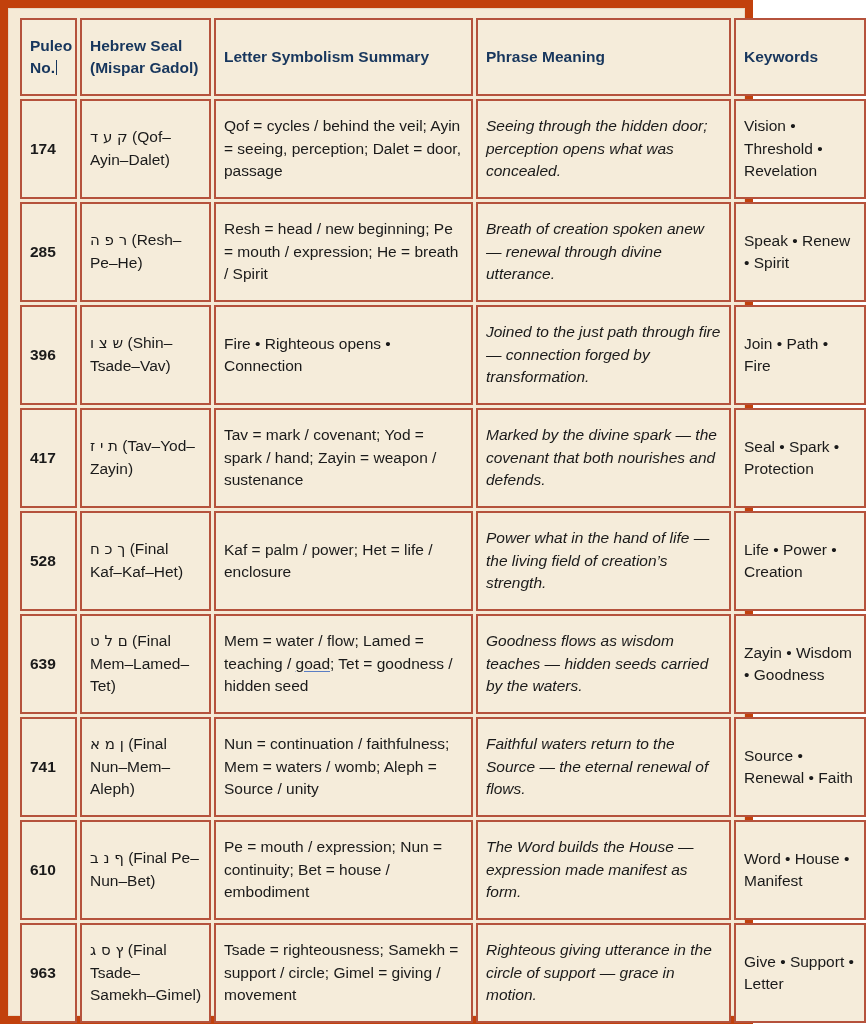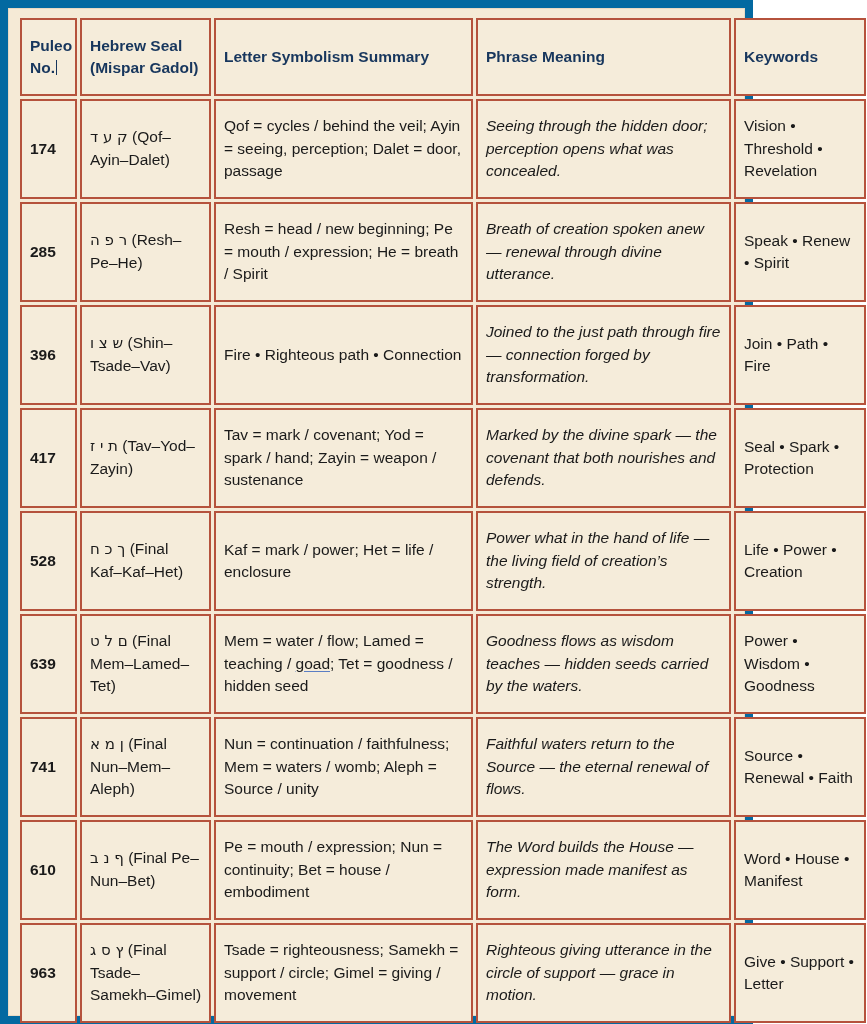--- a/index.html
+++ b/index.html
@@ -13,21 +13,21 @@
     height: 1024px;
     font-family: "Liberation Sans", sans-serif;
     overflow: hidden;
   }
 
   
   .page-frame {
     position: relative;
     width: 753px;
     height: 1024px;
-    background: #0369a1;
+    background: #c2410c;
     padding: 8px;
   }
   .page-frame-inner {
     width: 100%;
     height: 100%;
     background: #f5ead6;
     border: 1px solid #e9d9c3;
     padding: 6px 8px 8px 8px;
   }
 
@@ -152,47 +152,47 @@
           <td class="cell-num">285</td>
           <td class="cell-seal"><span class="hebrew">ר פ ה</span> <span>(Resh–Pe–He)</span></td>
           <td class="cell-sym">Resh = head / new beginning; Pe = mouth / expression; He = breath / Spirit</td>
           <td class="cell-phrase">Breath of creation spoken anew — renewal through divine utterance.</td>
           <td class="cell-key">Speak • Renew • Spirit</td>
         </tr>
 
         <tr>
           <td class="cell-num">396</td>
           <td class="cell-seal"><span class="hebrew">ש צ ו</span> <span>(Shin–Tsade–Vav)</span></td>
-          <td class="cell-sym">Fire • Righteous path • Connection</td>
+          <td class="cell-sym">Fire • Righteous opens • Connection</td>
           <td class="cell-phrase">Joined to the just path through fire — connection forged by transformation.</td>
           <td class="cell-key">Join • Path • Fire</td>
         </tr>
 
         <tr>
           <td class="cell-num">417</td>
           <td class="cell-seal"><span class="hebrew">ת י ז</span> <span>(Tav–Yod–Zayin)</span></td>
           <td class="cell-sym">Tav = mark / covenant; Yod = spark / hand; Zayin = weapon / sustenance</td>
           <td class="cell-phrase">Marked by the divine spark — the covenant that both nourishes and defends.</td>
           <td class="cell-key">Seal • Spark • Protection</td>
         </tr>
 
         <tr>
           <td class="cell-num">528</td>
           <td class="cell-seal"><span class="hebrew">ך כ ח</span> <span>(Final Kaf–Kaf–Het)</span></td>
-          <td class="cell-sym">Kaf = mark / power; Het = life / enclosure</td>
+          <td class="cell-sym">Kaf = palm / power; Het = life / enclosure</td>
           <td class="cell-phrase">Power what in the hand of life — the living field of creation’s strength.</td>
           <td class="cell-key">Life • Power • Creation</td>
         </tr>
 
         <tr>
           <td class="cell-num">639</td>
           <td class="cell-seal"><span class="hebrew">ם ל ט</span> <span>(Final Mem–Lamed–Tet)</span></td>
           <td class="cell-sym"><span>Mem = water / flow; Lamed = teaching / </span><span class="link-word">goad</span><span>; Tet = goodness / hidden seed</span></td>
           <td class="cell-phrase">Goodness flows as wisdom teaches — hidden seeds carried by the waters.</td>
-          <td class="cell-key">Power • Wisdom • Goodness</td>
+          <td class="cell-key">Zayin • Wisdom • Goodness</td>
         </tr>
 
         <tr>
           <td class="cell-num">741</td>
           <td class="cell-seal"><span class="hebrew">ן מ א</span> <span>(Final Nun–Mem–Aleph)</span></td>
           <td class="cell-sym">Nun = continuation / faithfulness; Mem = waters / womb; Aleph = Source / unity</td>
           <td class="cell-phrase">Faithful waters return to the Source — the eternal renewal of flows.</td>
           <td class="cell-key">Source • Renewal • Faith</td>
         </tr>
 

